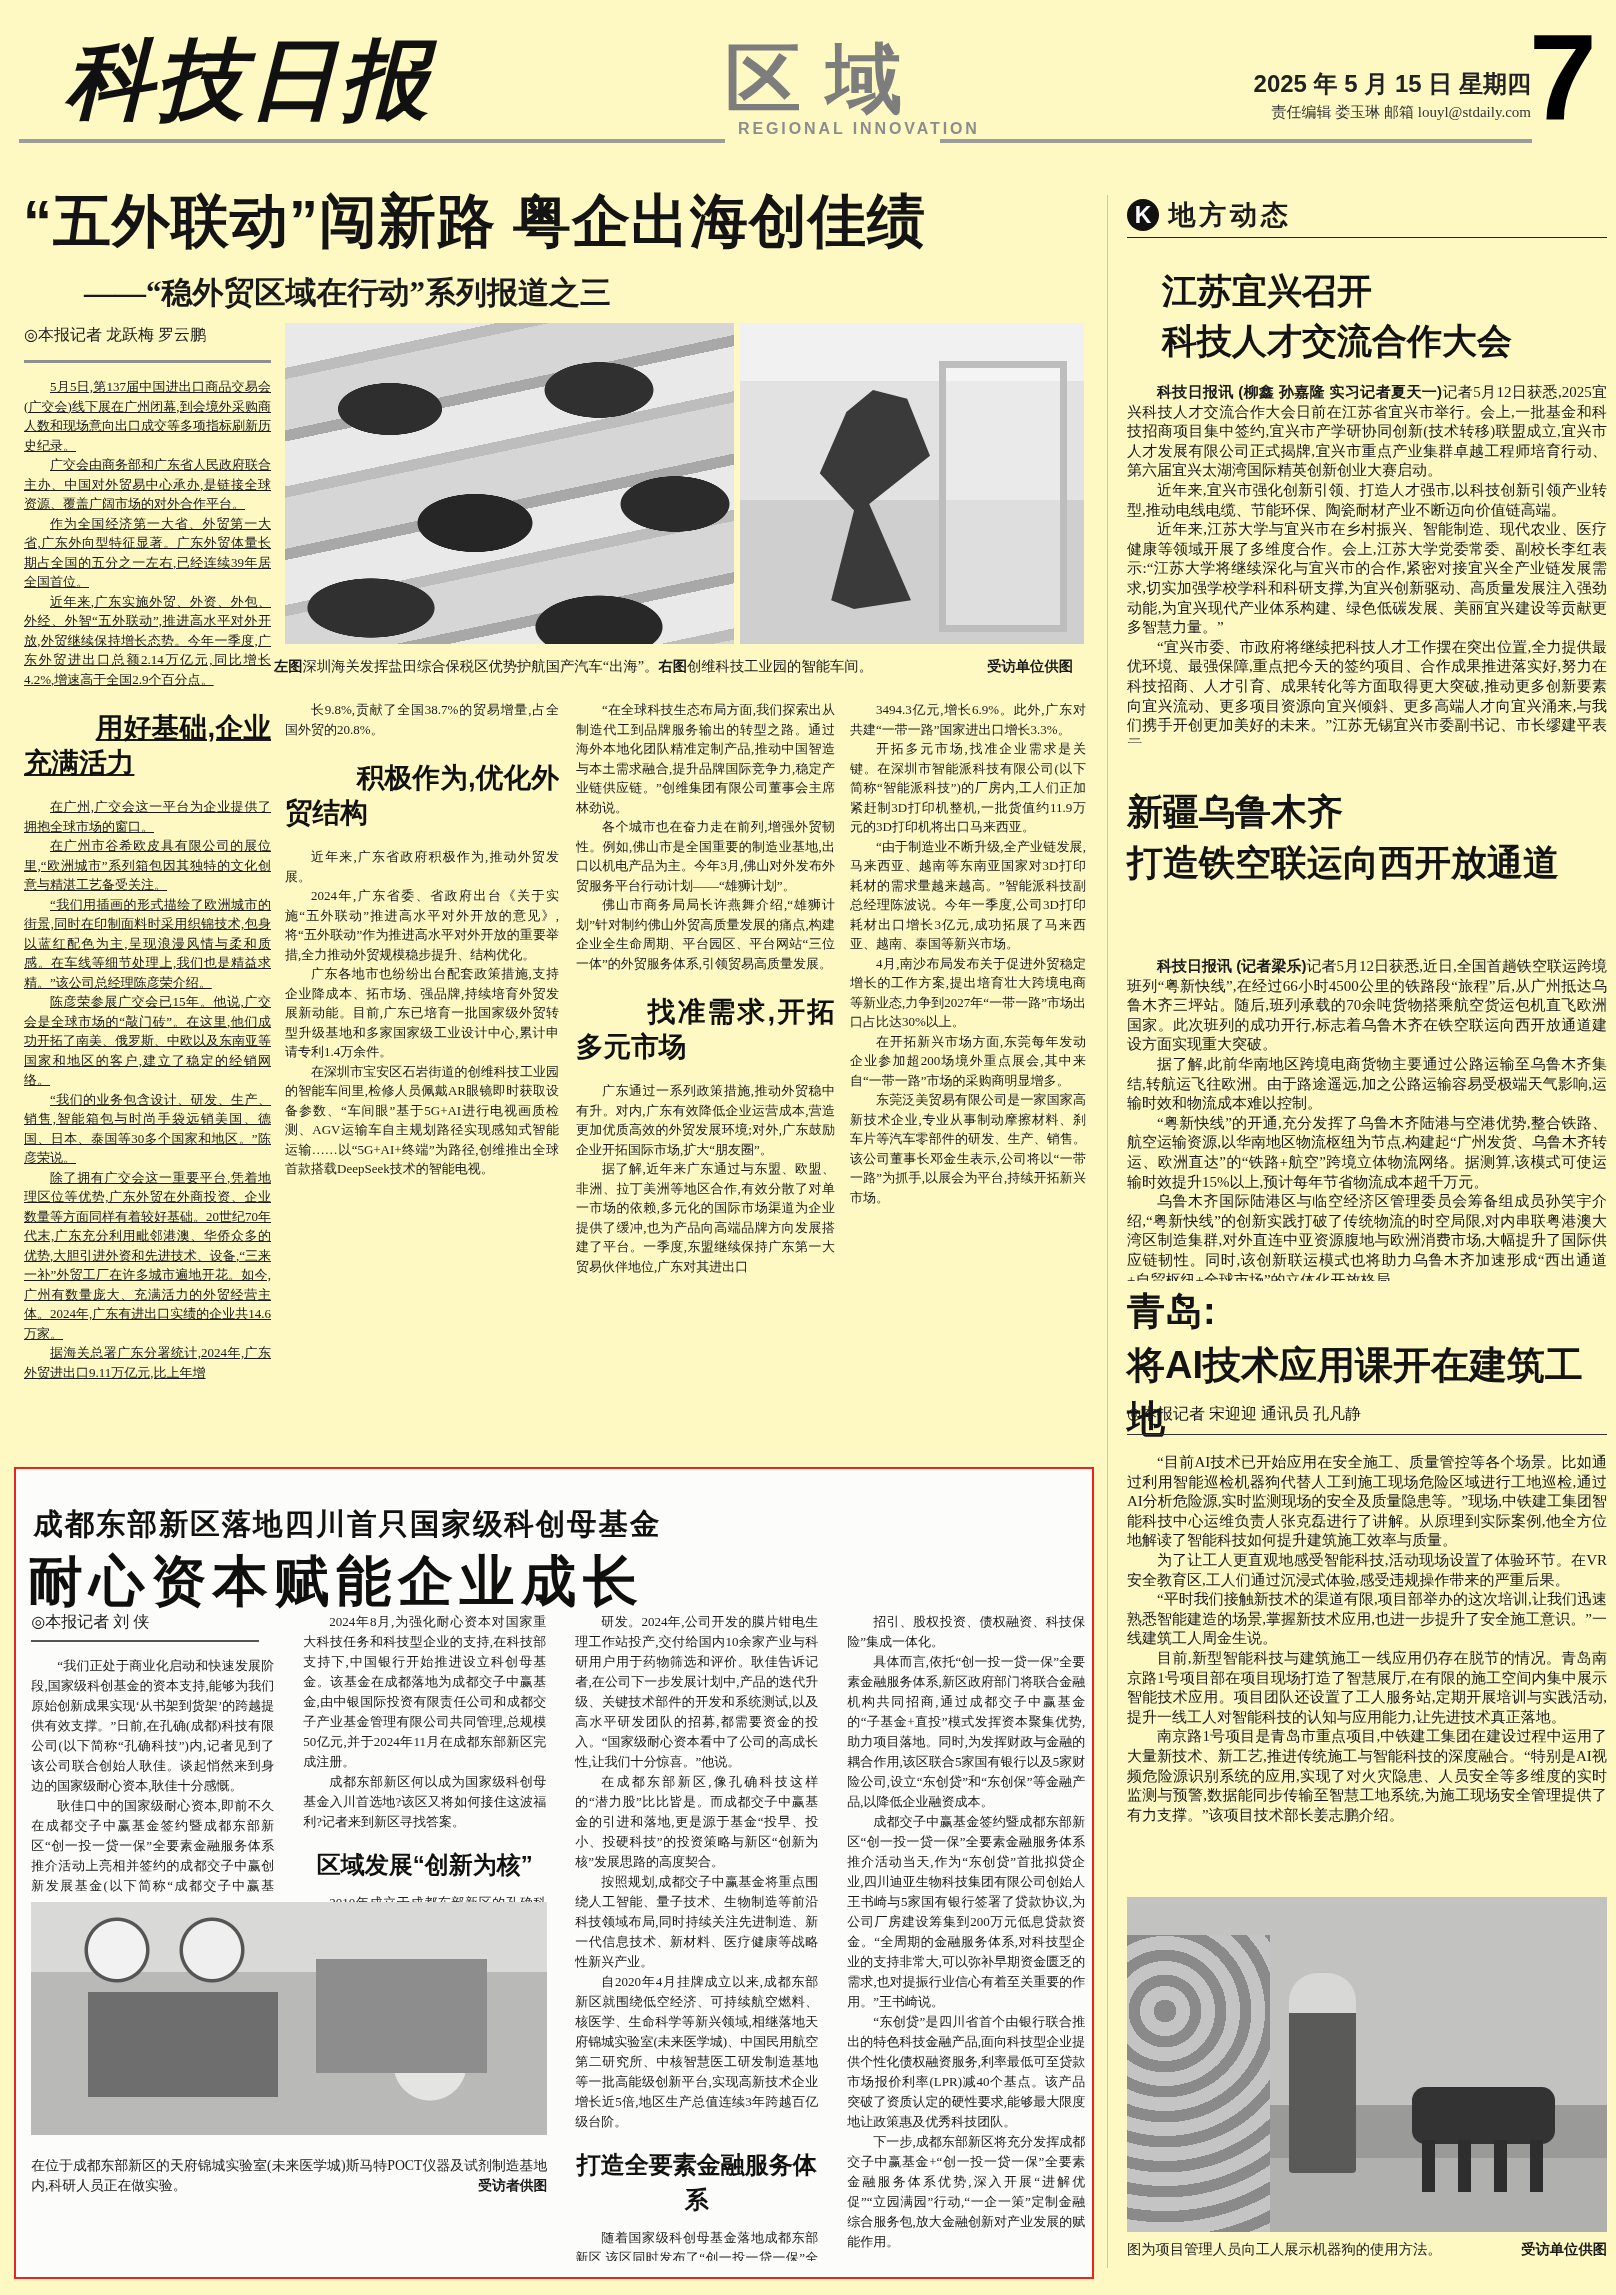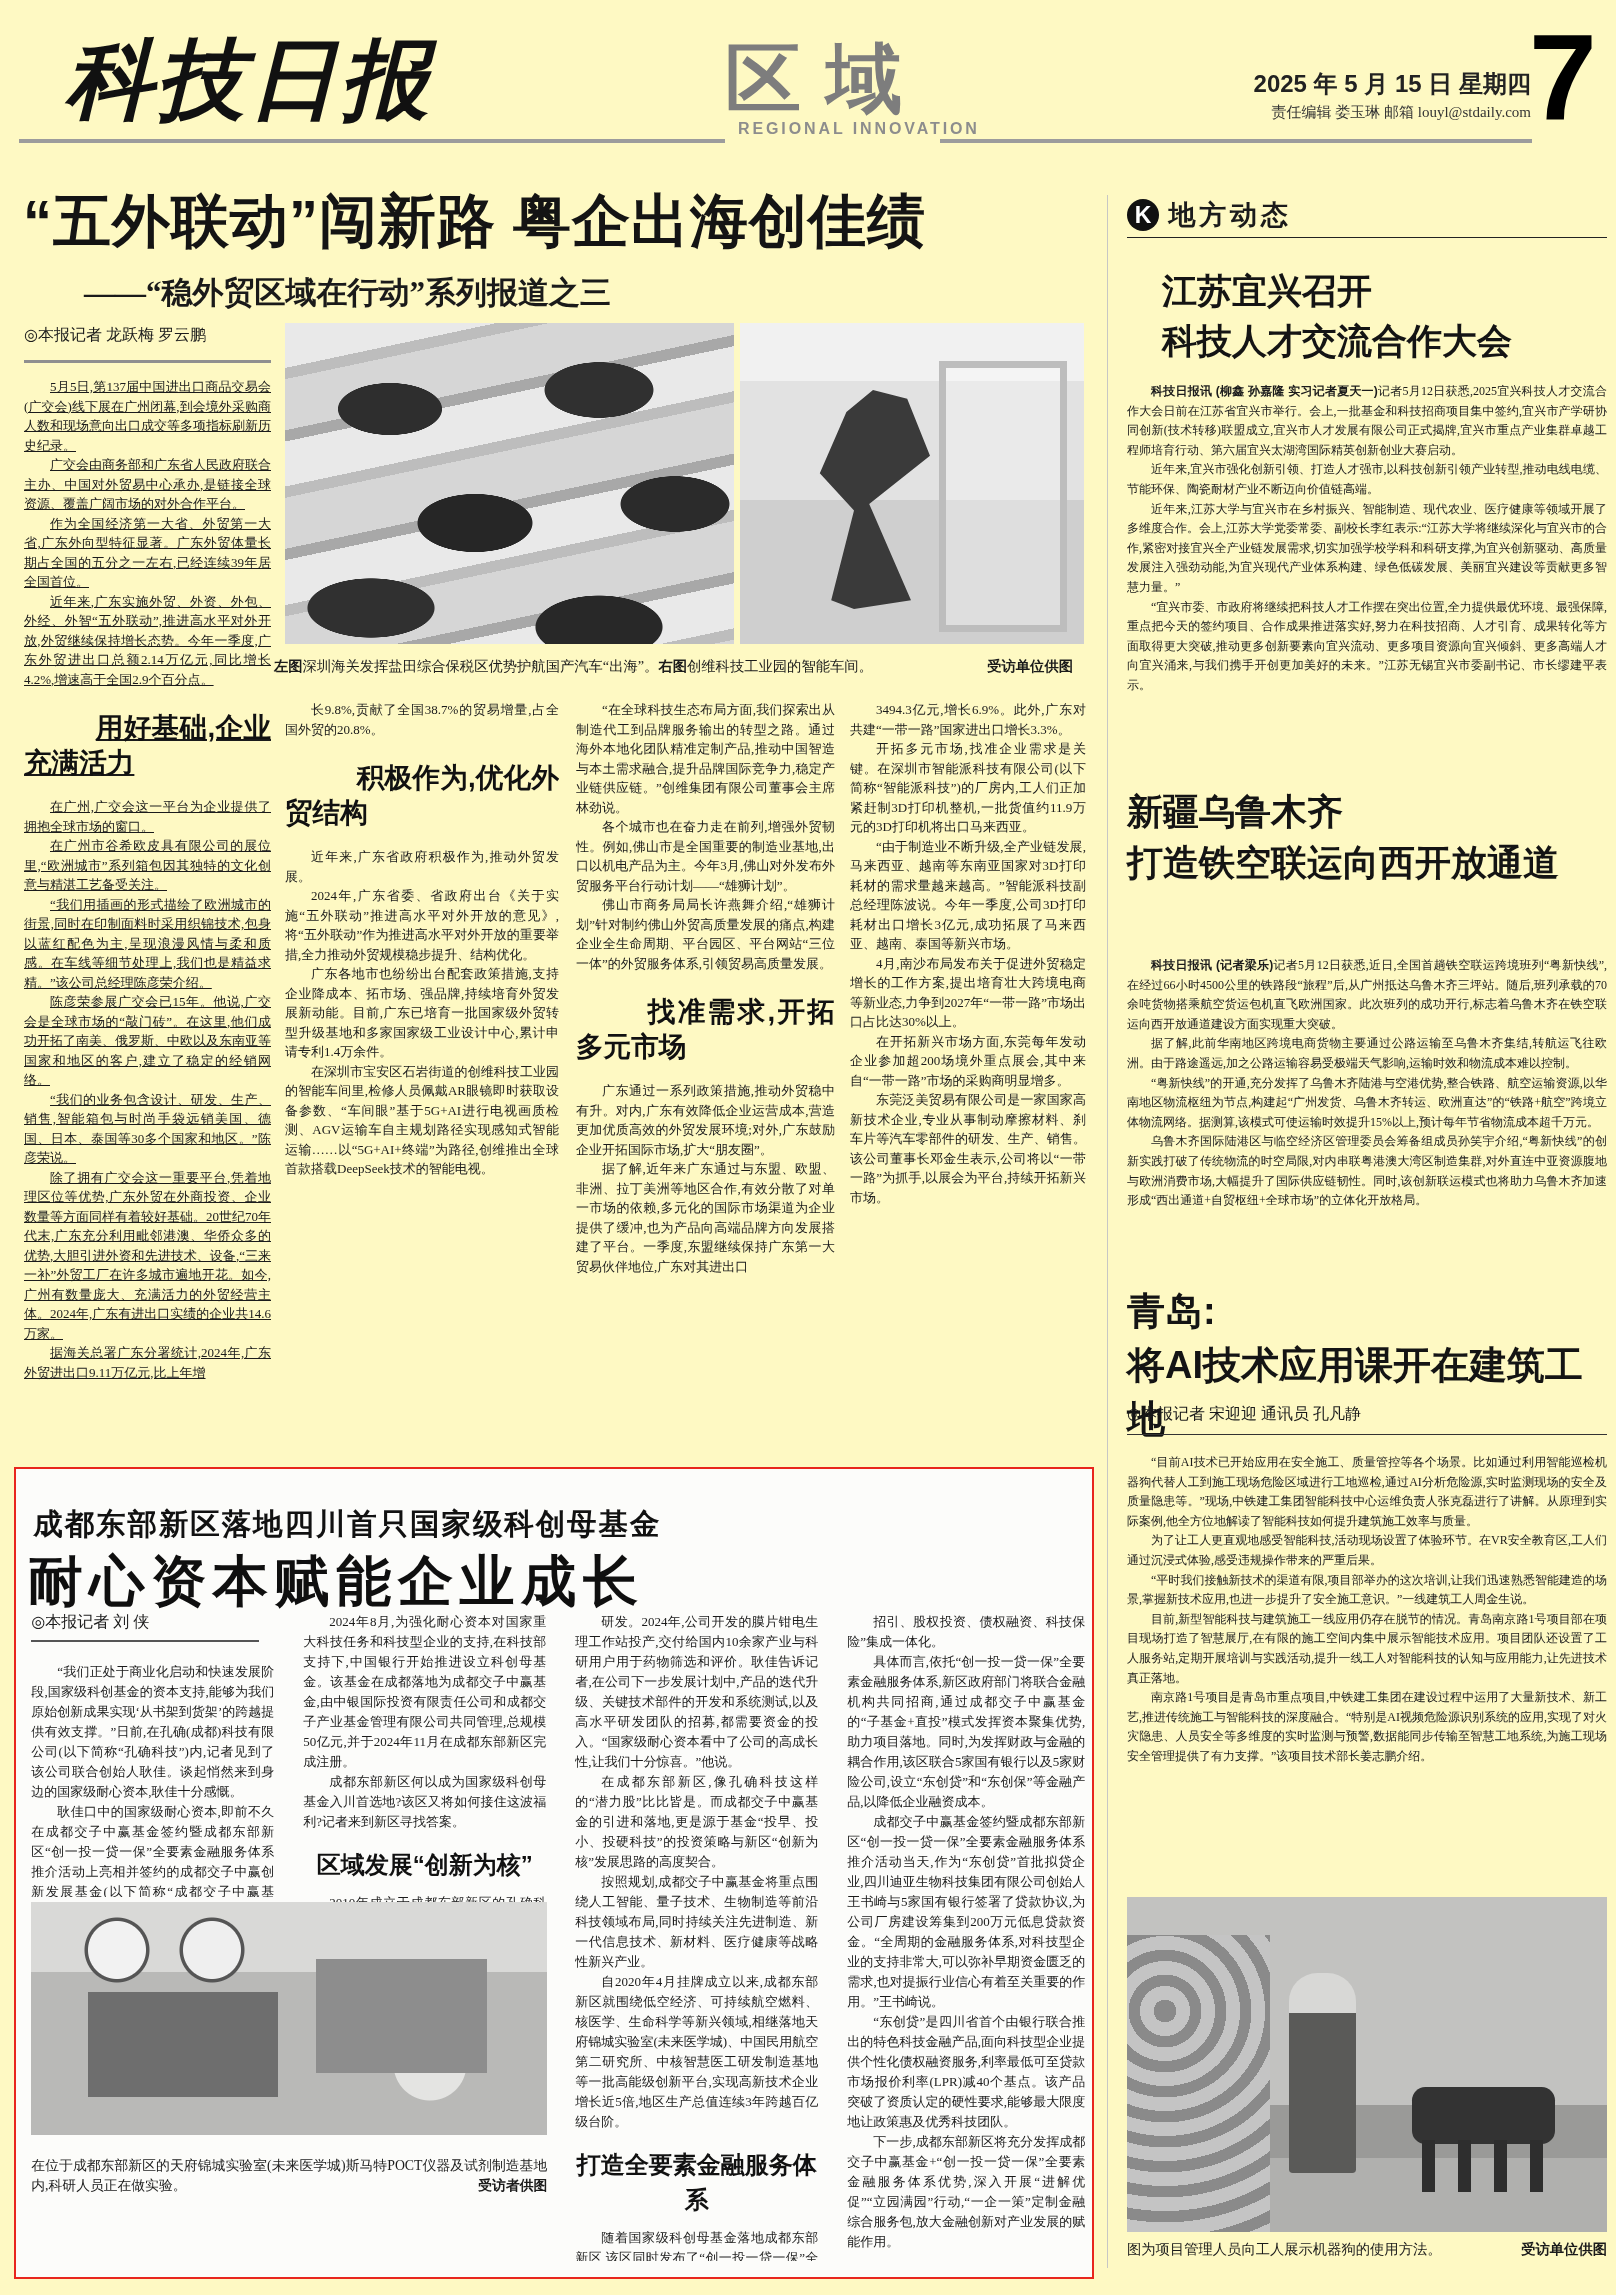--- a/index.html
+++ b/index.html
@@ -62,21 +62,21 @@
   
   .badge-row{left:1127px;top:193px;width:480px;height:44px;border-bottom:1.9px solid #222;
              display:flex;align-items:center;gap:9.5px;}
   .k-icon{width:32px;height:32px;border-radius:50%;background:#111;color:#fff;text-align:center;
           line-height:32px;font-size:23px;font-weight:900;font-family:"Liberation Sans",sans-serif;}
   .badge-label{font-size:27px;font-weight:900;font-family:"Liberation Sans",sans-serif;letter-spacing:3.8px;}
   .lhead{font-family:"Liberation Sans",sans-serif;font-weight:900;color:#141414;}
   #a1-head{left:1162px;top:266px;width:480px;font-size:35px;line-height:50px;}
   #a2-head{left:1127px;top:786px;width:480px;font-size:36px;line-height:51px;}
   #a3-head{left:1127px;top:1284px;width:480px;font-size:38px;line-height:54px;}
-  .lbody{overflow:hidden;font-size:12px;line-height:19.6px;text-align:justify;}
+  .lbody{overflow:hidden;font-size:15px;line-height:19.6px;text-align:justify;}
   .lbody .para{margin:0;text-indent:2em;}
   .lbody .para b{font-family:"Liberation Sans",sans-serif;}
   #a1-body{left:1127px;top:382px;width:480px;height:361px;}
   #a2-body{left:1127px;top:956px;width:480px;height:325px;}
   #a3-byline{left:1127px;top:1404px;width:480px;font-size:16px;}
   .a3-rule{left:1127px;top:1434px;width:480px;height:1px;background:#333;}
   #a3-body{left:1127px;top:1453px;width:480px;height:438px;}
   #photo-robotdog{left:1127px;top:1897px;width:480px;height:335px;
      background:linear-gradient(180deg,#c2c2c0 0 62%,#9a9a98 62% 78%,#b0b0ae 78% 100%);}
   .pipes{position:absolute;left:0;top:38px;width:143px;height:297px;
@@ -235,21 +235,21 @@
   <div class="abs rd-cap">
     <span>图为项目管理人员向工人展示机器狗的使用方法。</span>
     <span class="credit">受访单位供图</span>
   </div>
 
   <div class="abs" id="redbox">
     <div class="abs b-kicker">成都东部新区落地四川首只国家级科创母基金</div>
     <div class="abs b-head">耐心资本赋能企业成长</div>
     <div class="abs boxcol" id="b-col1">
       <div class="b-byline">◎本报记者 刘 侠</div>
-      <div style="padding-top:20px;">
+      <div style="padding-top:14px;">
           <p class="para">“我们正处于商业化启动和快速发展阶段,国家级科创基金的资本支持,能够为我们原始创新成果实现‘从书架到货架’的跨越提供有效支撑。”日前,在孔确(成都)科技有限公司(以下简称“孔确科技”)内,记者见到了该公司联合创始人耿佳。谈起悄然来到身边的国家级耐心资本,耿佳十分感慨。</p>
           <p class="para">耿佳口中的国家级耐心资本,即前不久在成都交子中赢基金签约暨成都东部新区“创一投一贷一保”全要素金融服务体系推介活动上亮相并签约的成都交子中赢创新发展基金(以下简称“成都交子中赢基金”)。</p>
         </div>
     </div>
     <div class="abs boxcol" id="b-col2">
         <p class="para">2024年8月,为强化耐心资本对国家重大科技任务和科技型企业的支持,在科技部支持下,中国银行开始推进设立科创母基金。该基金在成都落地为成都交子中赢基金,由中银国际投资有限责任公司和成都交子产业基金管理有限公司共同管理,总规模50亿元,并于2024年11月在成都东部新区完成注册。</p>
         <p class="para">成都东部新区何以成为国家级科创母基金入川首选地?该区又将如何接住这波福利?记者来到新区寻找答案。</p>
         <h3 class="colsub">区域发展“创新为核”</h3>
         <p class="para">2010年成立于成都东部新区的孔确科技专注于生物传感关键装备的创新和</p>
       </div>

